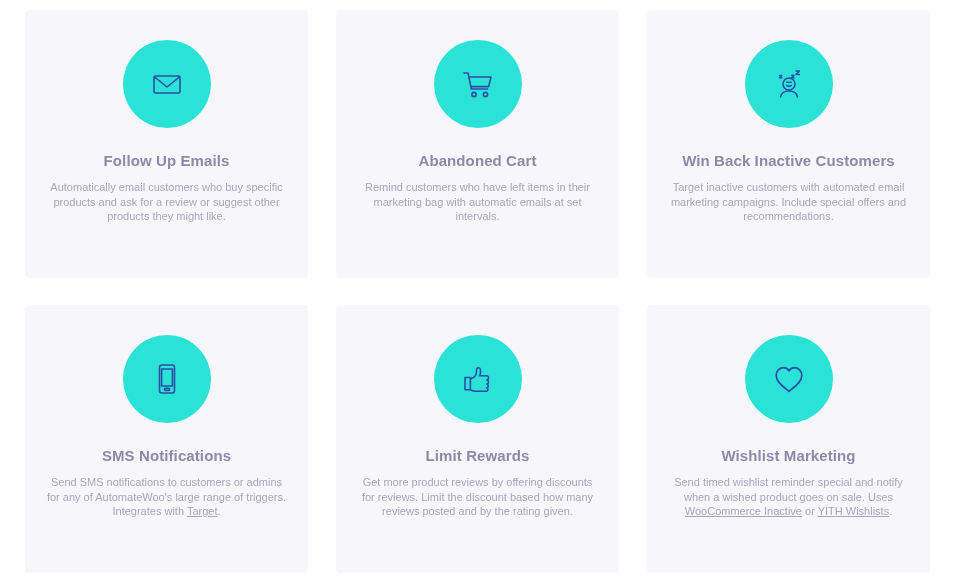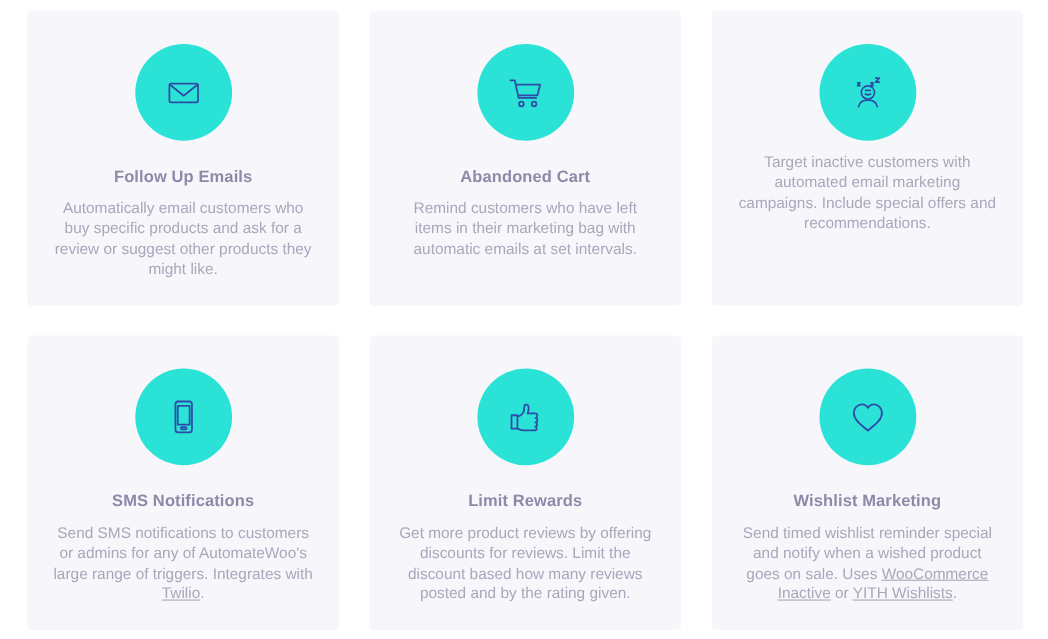--- a/index.html
+++ b/index.html
@@ -57,21 +57,21 @@
     font-size: 15px;
     font-weight: bold;
     color: #8d8aa8;
     letter-spacing: 0.1px;
     text-align: center;
     line-height: 1.2;
   }
 
   .card-desc {
     margin-top: 10px;
-    font-size: 14px;
+    font-size: 11px;
     color: #a9a7ba;
     text-align: center;
     line-height: 1.32;
     max-width: 240px;
   }
 
   .card-desc a,
   .card-desc .link {
     color: #a9a7ba;
     text-decoration: underline;
@@ -113,33 +113,34 @@
       <svg width="38" height="38" viewBox="0 0 38 38" fill="none" stroke="#2f4ba8" stroke-width="1.5" stroke-linecap="round" stroke-linejoin="round">
         <circle cx="19" cy="19" r="6"></circle>
         <path d="M16.6 20.4 q2.4 1.8 4.8 0"></path>
         <path d="M16.8 17.2 h1.6 M19.6 17.2 h1.6"></path>
         <path d="M10.5 32 q1.2 -6 8.5 -6 q7.3 0 8.5 6"></path>
         <path d="M26 6 h3.4 l-3.4 3.6 h3.4"></path>
         <path d="M21.6 10.2 h2.4 l-2.4 2.6 h2.4"></path>
         <path d="M9.6 10.4 h2.2 l-2.2 2.4 h2.2"></path>
       </svg>
     </div>
+    <div class="card-title">Win Back Inactive Customers</div>
     <div class="card-desc">Target inactive customers with automated email marketing campaigns. Include special offers and recommendations.</div>
   </div>
 
   <div class="feature-card">
     <div class="icon-badge">
       <svg width="38" height="38" viewBox="0 0 38 38" fill="none" stroke="#2f4ba8" stroke-width="1.6" stroke-linecap="round" stroke-linejoin="round">
         <rect x="11.5" y="5" width="15" height="28" rx="2.4"></rect>
         <path d="M13.6 9 h10.8 v17 h-10.8 z"></path>
         <rect x="16.4" y="28.2" width="5.2" height="2.2" rx="1.1"></rect>
       </svg>
     </div>
     <div class="card-title">SMS Notifications</div>
-    <div class="card-desc"><span>Send SMS notifications to customers or admins for any of AutomateWoo's large range of triggers. Integrates with </span><a class="link">Twilio</a><span>.</span></div>
+    <div class="card-desc"><span>Send SMS notifications to customers or admins for any of AutomateWoo's large range of triggers. Integrates with </span><a class="link">Target</a><span>.</span></div>
   </div>
 
   <div class="feature-card">
     <div class="icon-badge">
       <svg width="38" height="38" viewBox="0 0 38 38" fill="none" stroke="#2f4ba8" stroke-width="1.6" stroke-linecap="round" stroke-linejoin="round">
         <path d="M6 17.5 h5.4 v12.2 H6 z"></path>
         <path d="M11.8 18.6 q3.2 -0.6 4.6 -3 q1.4 -2.4 1.2 -5.6 q-0.1 -2 1.6 -2.2 q1.9 -0.2 2.3 2 q0.5 2.7 -0.9 6 h6.6 q2.3 0 2.3 2.1 q0 1.8 -1.7 2.1 q1.7 0.2 1.7 2 q0 1.8 -1.7 2 q1.5 0.3 1.5 1.9 q0 1.7 -1.7 1.9 q1.3 0.3 1.3 1.7 q0 1.8 -2.2 1.8 H16.6 q-2.6 0 -4.8 -1.5"></path>
       </svg>
     </div>
     <div class="card-title">Limit Rewards</div>

